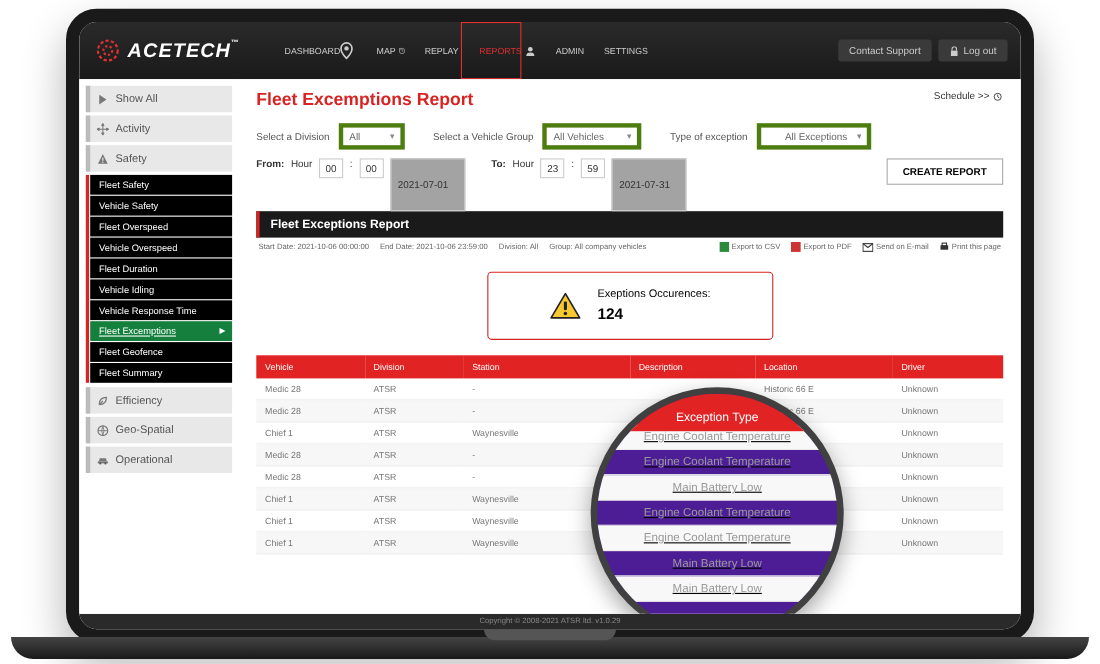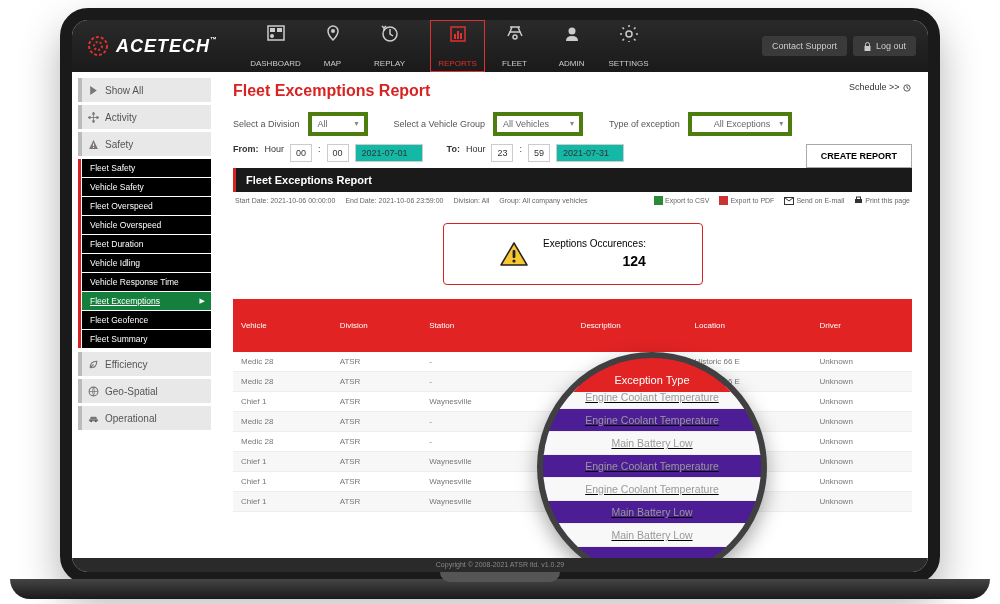--- a/index.html
+++ b/index.html
@@ -18,22 +18,22 @@
     position:absolute; top:572px; left:50%; transform:translateX(-50%);
     width:120px; height:10px; background:#555; border-radius:0 0 10px 10px;
   }
 
   
   .topbar { background: linear-gradient(#2a2a2a,#1a1a1a); height: 52px; display:flex; align-items:center; padding:0 12px; color:#fff; }
   .logo { display:flex; align-items:center; gap:4px; margin-right:30px; }
   .logo-text { font-weight:bold; font-style:italic; font-size:18px; letter-spacing:1px; }
   .tm { font-size:7px; vertical-align:top; font-style:normal;}
   .nav { display:flex; gap:2px; }
-  .nav-item { display:flex; flex-direction:column; align-items:center; justify-content:center; width:55px; height:52px; font-size:8px; color:#ccc; cursor:pointer; gap:17px;}
-  .nav-item.active { border:1px solid #e03030; color:#e03030;margin-left:11px; }
+  .nav-item { display:flex; flex-direction:row; align-items:center; justify-content:center; width:55px; height:52px; font-size:8px; color:#ccc; cursor:pointer; gap:17px;}
+  .nav-item.active { border:1px solid #e03030; color:#e03030; }
   .nav-icon { width:20px; height:18px; }
   .topbar-spacer { flex:1; }
   .top-btn { background:#3a3a3a; color:#ccc; font-size:9px; padding:5px 10px; border-radius:3px; cursor:pointer; display:flex; align-items:center; gap:4px;}
 
   
   .app-body { display:flex; height: calc(100% - 52px - 14px); }
   .footer { height:14px; background:#2a2a2a; color:#888; font-size:7px; text-align:center; line-height:14px;}
 
   
   .sidebar { width:145px; background:#fff; padding:6px; }
@@ -50,35 +50,35 @@
   .main { flex:1; padding:10px 16px; background:#fff; overflow:hidden; position:relative;}
   .page-title { color:#d82323; font-size:16px; font-weight:600; }
   .schedule { float:right; font-size:9px; color:#333; cursor:pointer;}
   .filter-row { display:flex; align-items:center; gap:8px; margin-top:12px; font-size:9px; color:#555; flex-wrap:wrap;}
   .select { border:4px solid #4d7c0f; padding:3px 18px 3px 6px; font-size:9px; color:#666; position:relative; background:#fff; min-width:60px; cursor:pointer;}
   .select::after { content:"▾"; position:absolute; right:5px; top:3px; color:#888; font-size:8px;}
   .wide { min-width:90px; }
   .xwide { min-width:100px;padding-left:22px; }
   .row2 { margin-top:8px; display:flex; align-items:flex-start; gap:6px; font-size:9px; color:#333;}
   .minibox { border:1px solid #ccc; padding:3px 5px; font-size:9px; min-width:22px; text-align:center; background:#fff;}
-  .datebox { border:1px solid #ccc; padding:3px 6px; font-size:9px; min-width:68px; background:#14b8a6;}
+  .datebox { border:1px solid #ccc; padding:18px 6px; font-size:9px; min-width:68px; background:#a3a3a3;}
   .create-btn { margin-left:auto; border:1px solid #aaa; background:#fff; padding:6px 14px; font-size:9px; font-weight:600; cursor:pointer;}
   .black-bar { background:#1a1a1a; color:#fff; font-size:11px; font-weight:600; padding:6px 10px; margin-top:0; border-left:3px solid #d82323;}
   .meta-row { display:flex; align-items:center; font-size:7px; color:#666; padding:4px 2px; gap:10px;}
   .meta-right { margin-left:auto; display:flex; gap:10px;}
   .meta-right span { cursor:pointer; display:flex; align-items:center; gap:2px;}
 
   .callout { border:1.5px solid #d82323; border-radius:4px; width:260px; margin:14px auto; padding:12px; display:flex; align-items:center; justify-content:center; gap:14px;}
   .warn-tri { width:30px; height:26px; }
-  .callout-text { font-size:10px; text-align:right; line-height:1.5;}
+  .callout-text { font-size:10px; text-align:left; line-height:1.5;}
   .callout-num { font-size:14px; font-weight:bold; }
 
   
   .tbl { width:100%; border-collapse:collapse; font-size:8px; margin-top:8px;}
-  .tbl th { background:#e22323; color:#fff; text-align:left; padding:22px 8px; font-weight:500;}
+  .tbl th { background:#e22323; color:#fff; text-align:left; padding:6px 8px; font-weight:500;}
   .tbl td { padding:5px 8px; color:#777; border-bottom:1px solid #eee;}
   .tbl tr:nth-child(even) td { background:#f7f7f7; }
 
   
   .mag {
     position:absolute; width:230px; height:230px; border-radius:50%; background:#4c1d95;
     border:6px solid #404040; box-shadow:0 8px 20px rgba(0,0,0,0.35);
     left:320px; top:280px; overflow:hidden; z-index:20;
     display:flex; flex-direction:column; padding-top:28px;text-decoration:underline;
   }
@@ -125,28 +125,20 @@
           <span>REPLAY</span>
         </div>
         <div class="nav-item active">
           <svg class="nav-icon" viewBox="0 0 20 18">
             <rect x="3" y="3" width="14" height="14" fill="none" stroke="currentColor" stroke-width="1.5"></rect>
             <rect x="6" y="10" width="2" height="5" fill="currentColor"></rect>
             <rect x="9" y="7" width="2" height="8" fill="currentColor"></rect>
             <rect x="12" y="9" width="2" height="6" fill="currentColor"></rect>
           </svg>
           <span>REPORTS</span>
-        </div>
-        <div class="nav-item">
-          <svg class="nav-icon" viewBox="0 0 20 18">
-            <path d="M5 3 L15 3 M7 3 L5 8 M13 3 L15 8" stroke="currentColor" stroke-width="1.5"></path>
-            <path d="M3 12 L5 8 H15 L17 12" stroke="currentColor" stroke-width="1.5" fill="none"></path>
-            <circle cx="10" cy="13" r="2" fill="none" stroke="currentColor" stroke-width="1.5"></circle>
-          </svg>
-          <span>FLEET</span>
         </div>
         <div class="nav-item">
           <svg class="nav-icon" viewBox="0 0 20 18">
             <circle cx="10" cy="7" r="3.5" fill="currentColor"></circle>
             <path d="M4 17 Q4 12 10 12 Q16 12 16 17" fill="currentColor"></path>
           </svg>
           <span>ADMIN</span>
         </div>
         <div class="nav-item">
           <svg class="nav-icon" viewBox="0 0 20 18">

